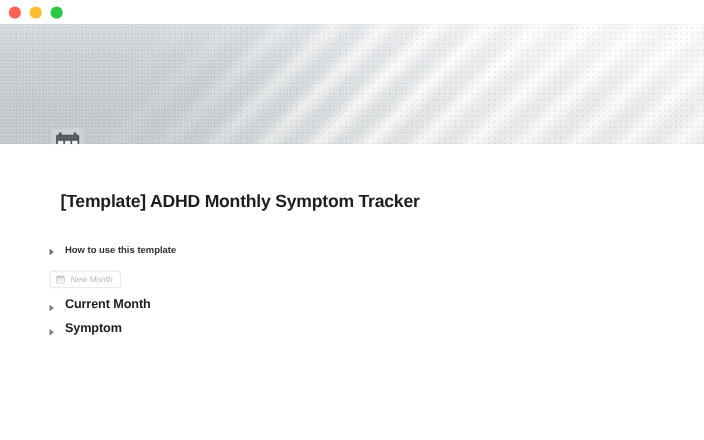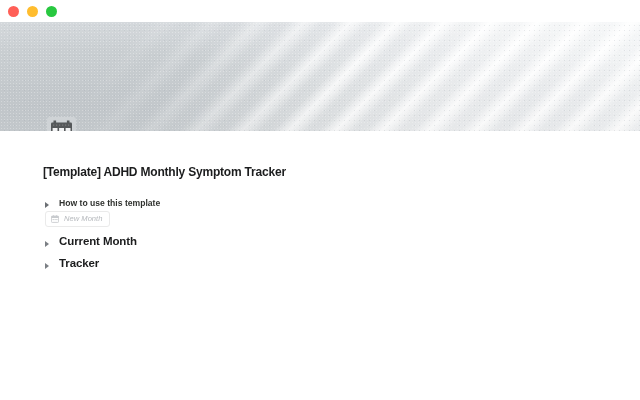--- a/index.html
+++ b/index.html
@@ -121,23 +121,23 @@
 
   
   .content {
     position: absolute;
     left: 0;
     top: 131px;
     width: 640px;
     background: #ffffff;
   }
   .page-title {
-    margin: 0;
+    margin: 12px;
     padding: 30px 0 0 43px;
-    font-size: 12px;
+    font-size: 16px;
     line-height: 22px;
     font-weight: bold;
     color: #1c1d1e;
     letter-spacing: -0.2px;
   }
 
   .blocks {
     padding: 9px 0 0 43px;
   }
 
@@ -179,21 +179,21 @@
     color: #1c1d1e;
     letter-spacing: -0.1px;
   }
   .toggle-row.heading .toggle-arrow::before {
     border-width: 3.4px 0 3.4px 4.9px;
     border-color: transparent transparent transparent #7b7f84;
     top: 1px;
   }
 
   .new-month-wrap {
-    margin-top: 0;
+    margin-top: 12px;
     padding-left: 2px;
     font-style: italic;
   }
   .new-month-button {
     display: inline-flex;
     align-items: center;
     gap: 5px;
     height: 16px;
     padding: 0 7px 0 5px;
     border: 1px solid #eaeaea;
@@ -287,18 +287,18 @@
         </div>
       </div>
 
       <div class="toggle-row heading">
         <span class="toggle-arrow"></span>
         <span class="toggle-label">Current Month</span>
       </div>
 
       <div class="toggle-row heading">
         <span class="toggle-arrow"></span>
-        <span class="toggle-label">Tracker</span>
+        <span class="toggle-label">Symptom</span>
       </div>
 
     </div>
   </div>
 </div>
 
 </body></html>

